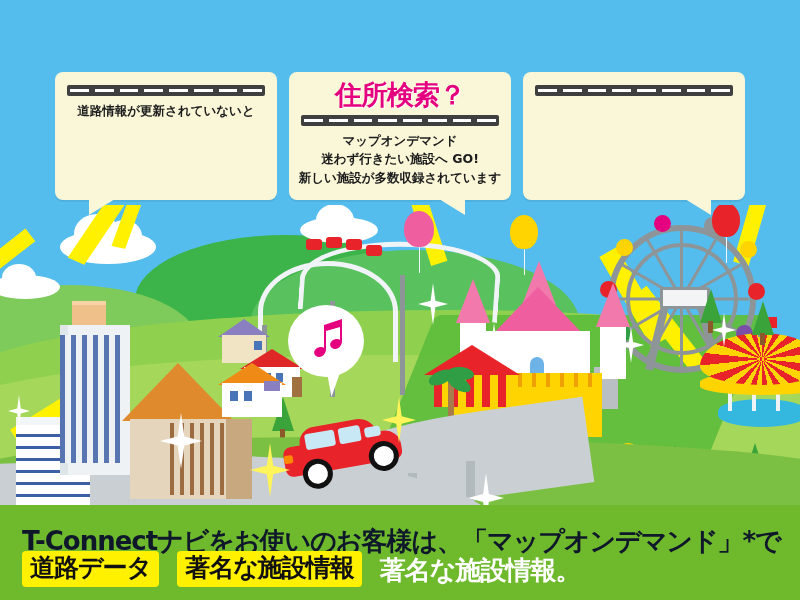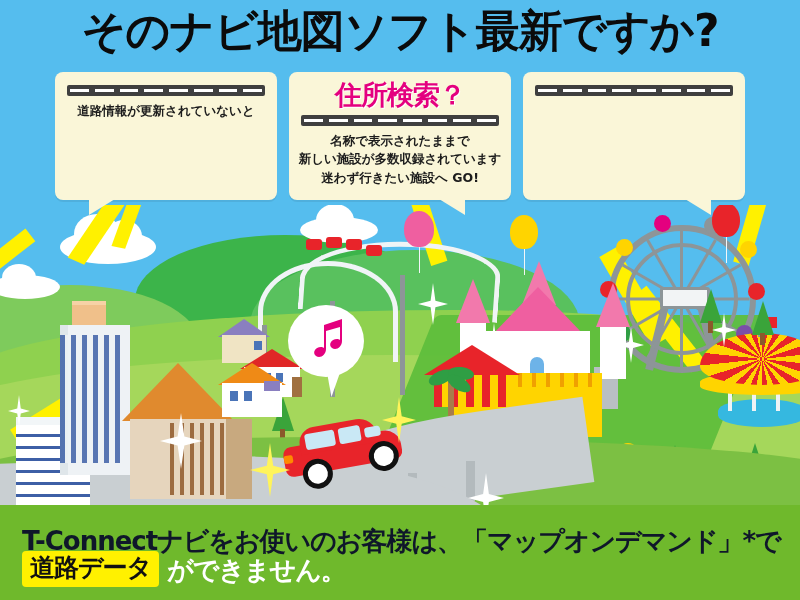--- a/index.html
+++ b/index.html
@@ -163,21 +163,21 @@
   .card-title{font-size:27px;font-weight:700;color:#e4007f;text-align:center;line-height:1.1;
     letter-spacing:-1px;text-shadow:1px 1px 0 #ffffff;}
   .divider{height:11px;margin:5px 4px 6px;background:#3f3f3f;border-radius:2px;
     display:flex;align-items:center;}
   .divider i{display:block;flex:1;height:3px;margin:0 3px;background:#fff;}
   .card-body{font-size:12.5px;font-weight:700;color:#1c1c1c;text-align:center;line-height:1.5;}
 
   
   .banner{position:absolute;left:0;bottom:0;width:800px;height:95px;background:#6fb92c;}
   .banner-l1{position:absolute;left:22px;top:19px;font-size:26px;font-weight:700;color:#0f172a;letter-spacing:-1px;white-space:nowrap;}
-  .banner-l2{position:absolute;left:22px;top:46px;display:flex;align-items:flex-end;gap:8px;white-space:nowrap;}
+  .banner-l2{position:absolute;left:22px;top:46px;display:flex;align-items:flex-end;gap:18px;white-space:nowrap;}
   .chip{background:#fff100;color:#111;font-size:25px;font-weight:700;padding:2px 8px 4px;border-radius:4px;letter-spacing:-1px;line-height:1.18;}
   .banner-tail{font-size:26px;font-weight:700;color:#ffffff;letter-spacing:-1px;line-height:1.25;}
   .banner-note{font-size:12px;font-weight:700;color:#ffffff;letter-spacing:-.5px;padding-bottom:4px;}
 </style>
 </head>
 <body>
 
 <div class="stage">
 
   <div class="scene">
@@ -388,21 +388,20 @@
     <div class="spark yellow" style="left:250px;top:238px;width:40px;height:54px;"></div>
     <div class="spark yellow" style="left:382px;top:192px;width:34px;height:46px;"></div>
     <div class="spark" style="left:468px;top:268px;width:36px;height:50px;"></div>
     <div class="spark" style="left:418px;top:78px;width:30px;height:42px;"></div>
     <div class="spark" style="left:482px;top:118px;width:24px;height:34px;"></div>
     <div class="spark" style="left:618px;top:122px;width:26px;height:36px;"></div>
     <div class="spark" style="left:712px;top:108px;width:24px;height:34px;"></div>
     <div class="spark" style="left:8px;top:190px;width:22px;height:32px;"></div>
   </div>
 
-  <div class="headline">そのナビ地図ソフト最新ですか?</div>
 
   <div class="cards">
 
     <div class="card c1">
       <div class="divider">
         <i></i>
           <i></i>
           <i></i>
           <i></i>
           <i></i>
@@ -421,23 +420,23 @@
         <i></i>
           <i></i>
           <i></i>
           <i></i>
           <i></i>
           <i></i>
           <i></i>
           <i></i>
       </div>
       <div class="card-body">
-        <div>名称で表示されたままで</div>
+        <div>マップオンデマンド</div>
+        <div>迷わず行きたい施設へ GO!</div>
         <div>新しい施設が多数収録されています</div>
-        <div>迷わず行きたい施設へ GO!</div>
       </div>
     </div>
 
     <div class="card c3">
       <div class="divider">
         <i></i>
           <i></i>
           <i></i>
           <i></i>
           <i></i>
@@ -446,17 +445,18 @@
           <i></i>
       </div>
     </div>
 
   </div>
 
   <div class="banner">
     <div class="banner-l1">T-Connectナビをお使いのお客様は、「マップオンデマンド」*で</div>
     <div class="banner-l2">
       <span class="chip">道路データ</span>
-      <span class="banner-tail">ができません。</span>
+      <span class="chip">著名な施設情報</span>
+      <span class="banner-tail">著名な施設情報。</span>
     </div>
   </div>
 
 </div>
 
 </body></html>

